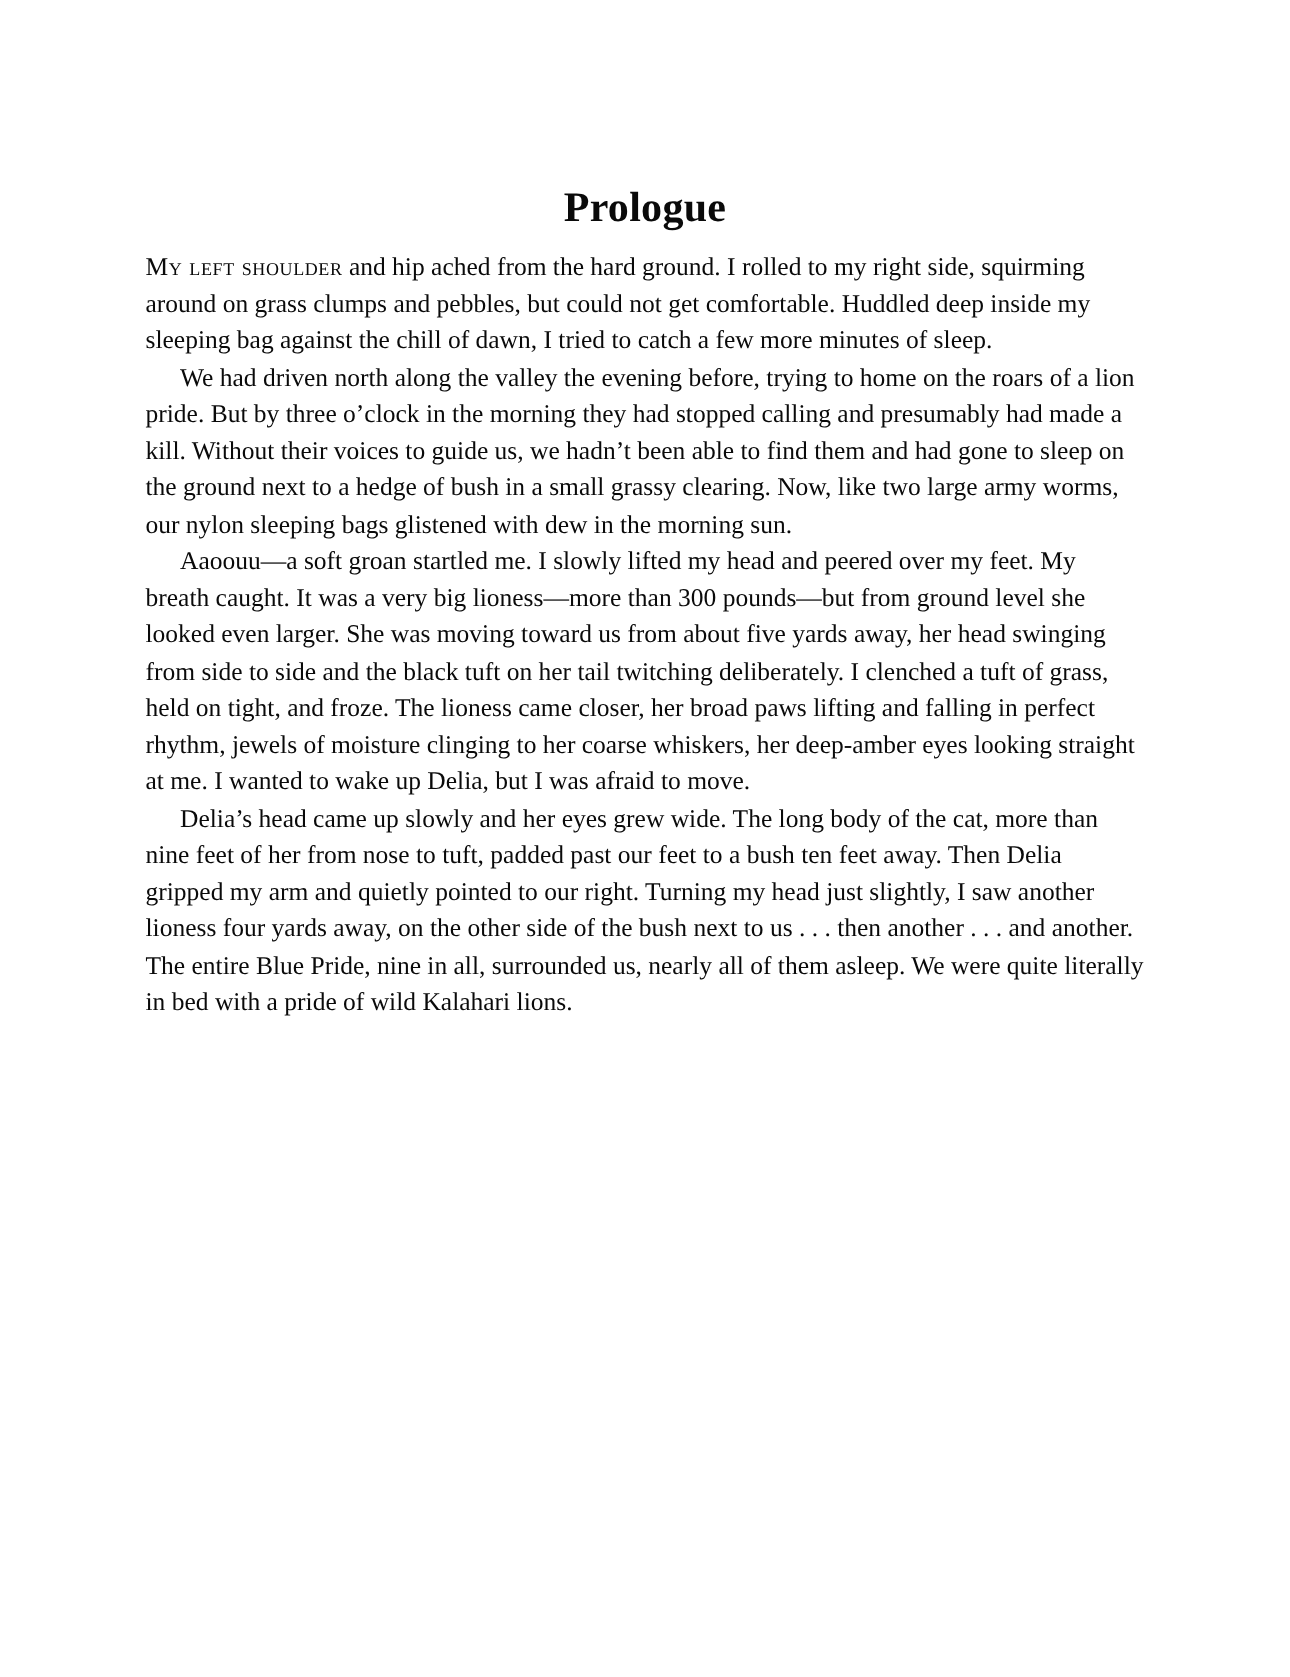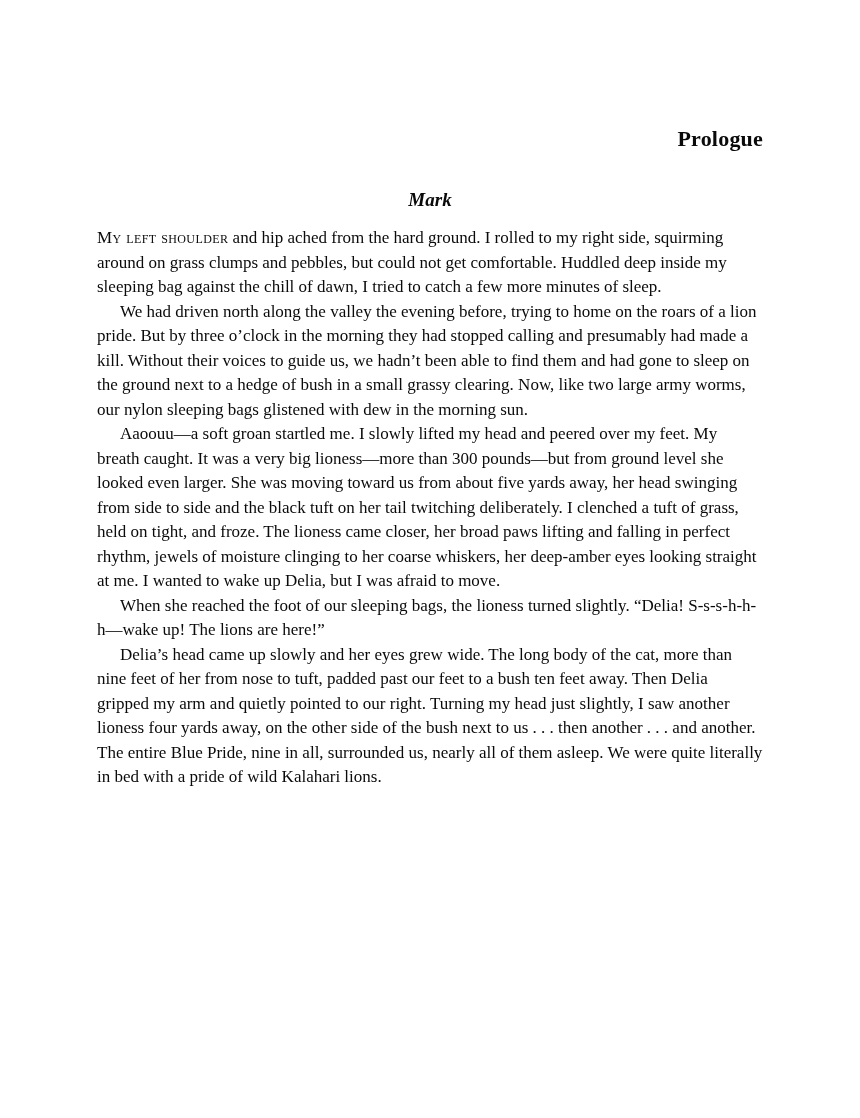--- a/index.html
+++ b/index.html
@@ -12,24 +12,24 @@
     width: 860px;
     height: 1118px;
     background: #ffffff;
     padding: 126px 97px 0 97px;
     font-family: "Liberation Serif", serif;
     color: #0a0a0a;
     overflow: hidden;
   }
   .chapter-title {
     margin: 0;
-    font-size: 22px;
+    font-size: 28px;
     line-height: 26px;
     font-weight: bold;
-    text-align: right;
+    text-align: center;
     letter-spacing: 0.2px;
   }
   .section-author {
     margin: 36px 0 0 0;
     font-size: 19px;
     line-height: 24px;
     font-weight: bold;
     font-style: italic;
     text-align: center;
   }
@@ -53,29 +53,27 @@
   .italic {
   }
 </style>
 </head>
 <body>
 
 <div class="book-page">
 
   <h1 class="chapter-title">Prologue</h1>
 
-  <h2 class="section-author">Mark</h2>
 
   <div class="body-text">
 
     <p class="first"><span class="smallcaps">My left shoulder</span><span> and hip ached from the hard ground. I rolled to my right side, squirming around on grass clumps and pebbles, but could not get comfortable. Huddled deep inside my sleeping bag against the chill of dawn, I tried to catch a few more minutes of sleep.</span></p>
 
     <p><span>We had driven north along the valley the evening before, trying to home on the roars of a lion pride. But by three o’clock in the morning they had stopped calling and presumably had made a kill. Without their voices to guide us, we hadn’t been able to find them and had gone to sleep on the ground next to a hedge of bush in a small grassy clearing. Now, like two large army worms, our nylon sleeping bags glistened with dew in the morning sun.</span></p>
 
     <p><span class="italic">Aaoouu</span><span>—a soft groan startled me. I slowly lifted my head and peered over my feet. My breath caught. It was a very big lioness—more than 300 pounds—but from ground level she looked even larger. She was moving toward us from about five yards away, her head swinging from side to side and the black tuft on her tail twitching deliberately. I clenched a tuft of grass, held on tight, and froze. The lioness came closer, her broad paws lifting and falling in perfect rhythm, jewels of moisture clinging to her coarse whiskers, her deep-amber eyes looking straight at me. I wanted to wake up Delia, but I was afraid to move.</span></p>
 
-    <p><span>When she reached the foot of our sleeping bags, the lioness turned slightly. “Delia! S-s-s-h-h-h—wake up! The lions are here!”</span></p>
 
     <p><span>Delia’s head came up slowly and her eyes grew wide. The long body of the cat, more than nine feet of her from nose to tuft, padded past our feet to a bush ten feet away. Then Delia gripped my arm and quietly pointed to our right. Turning my head just slightly, I saw another lioness four yards away, on the other side of the bush next to us . . . then another . . . and another. The entire Blue Pride, nine in all, surrounded us, nearly all of them asleep. We were quite literally in bed with a pride of wild Kalahari lions.</span></p>
 
 
   </div>
 </div>
 
 </body></html>

